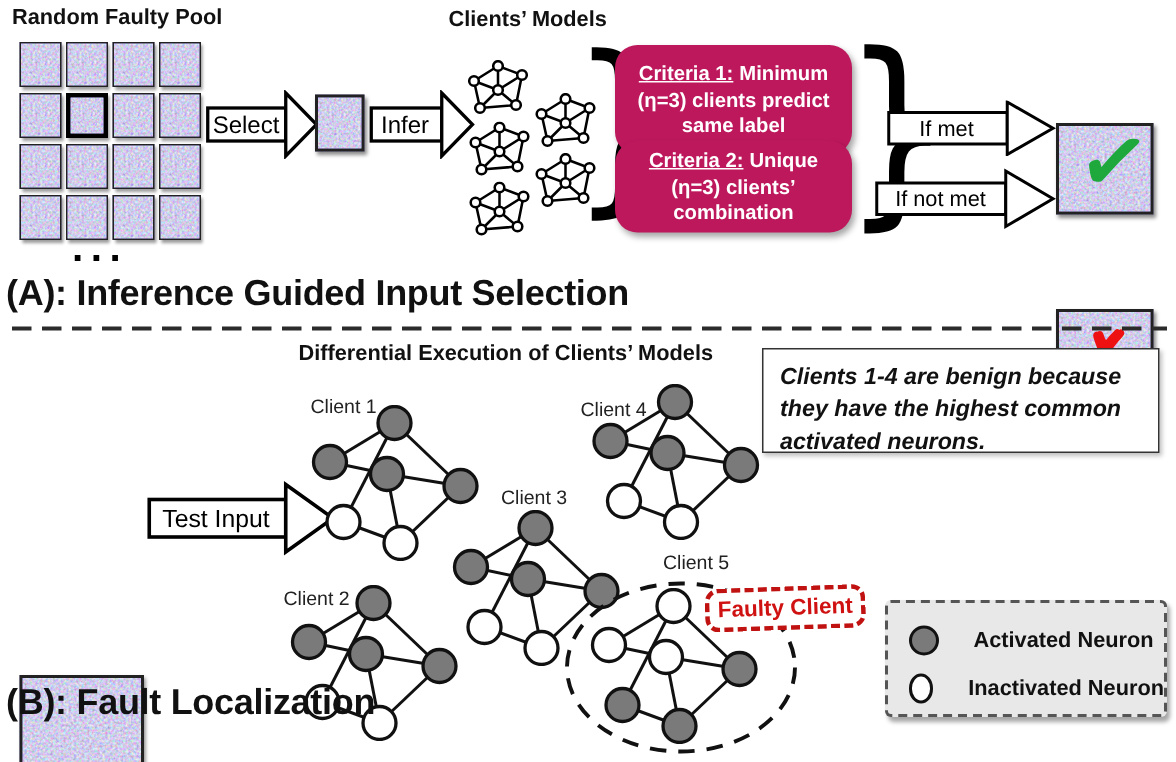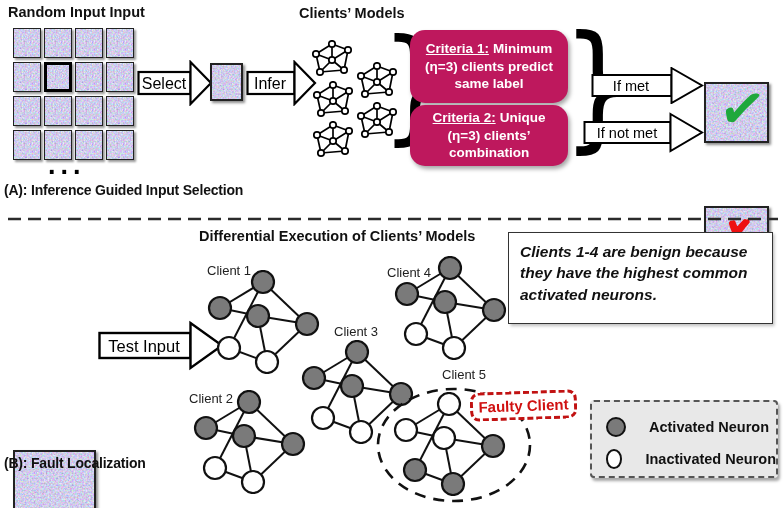--- a/index.html
+++ b/index.html
@@ -1,20 +1,20 @@
 <!DOCTYPE html>
 <html><head>
 <meta charset="utf-8">
 <style>
   html,body{margin:0;padding:0;background:#fff;}
   #fig{position:relative;width:784px;height:508px;background:#fff;overflow:hidden;
        font-family:"Liberation Sans",sans-serif;color:#111;}
   .abs{position:absolute;}
   .lbl{font-size:14.5px;font-weight:600;white-space:nowrap;}
-  .heading{font-size:14px;font-weight:600;white-space:nowrap;letter-spacing:-0.2px;}
+  .heading{font-size:24px;font-weight:600;white-space:nowrap;letter-spacing:-0.2px;}
   
   .nz{position:absolute;inset:0;width:100%;height:100%;display:block;}
   .tilewrap{position:relative;box-sizing:border-box;border:1.6px solid #222;
             box-shadow:1.5px 2px 2.5px rgba(0,0,0,.45);overflow:hidden;background:#9a93cf;}
   .tile{position:relative;box-sizing:border-box;width:28px;height:30px;border:1.6px solid #222;
         box-shadow:1.5px 2px 2px rgba(0,0,0,.4);overflow:hidden;background:#9a93cf;}
   .tile.hl{border:3px solid #000;}
   #pool-grid{display:grid;grid-template-columns:repeat(4,28px);grid-auto-rows:30px;
              column-gap:3px;row-gap:4px;}
   .ellipsis{font-size:27px;font-weight:700;letter-spacing:5px;color:#000;}
@@ -67,21 +67,21 @@
         <circle cx="21" cy="4" r="3.2"></circle>
           <circle cx="5" cy="14" r="3.2"></circle>
           <circle cx="37" cy="10" r="3.2"></circle>
         <circle cx="21" cy="20" r="3.2"></circle>
           <circle cx="9" cy="32" r="3.2"></circle>
           <circle cx="33" cy="30" r="3.2"></circle>
       </g>
     </defs>
   </svg>
 
-  <div class="abs lbl" style="left:8px;top:4px;">Random Input Input</div>
+  <div class="abs lbl" style="left:8px;top:4px;">Random Faulty Pool</div>
 
   <div id="pool-grid" class="abs" style="left:13px;top:28px;">
       <div class="tile">
         <svg class="nz" viewBox="0 0 28 30" preserveAspectRatio="none">
           <rect width="28" height="30" fill="#978fd0"></rect>
           <rect width="28" height="30" filter="url(#nf)"></rect>
         </svg>
       </div>
       <div class="tile">
         <svg class="nz" viewBox="0 0 28 30" preserveAspectRatio="none">
@@ -212,21 +212,21 @@
     </svg>
   <svg class="abs" style="left:312px;top:121px;" width="42" height="38" viewBox="0 0 42 38">
       <use href="#netglyph"></use>
     </svg>
 
   <span class="abs brace" style="left:381px;top:22px;font-size:108px;transform:scaleY(1.16);">}</span>
 
   <div class="abs criteria-box" style="left:410px;top:30px;width:158px;height:73px;">
     <span><span class="crit-title">Criteria 1:</span><span>Minimum (η=3) clients predict same label</span></span>
   </div>
-  <div class="abs criteria-box" style="left:410px;top:105px;width:158px;height:61px;">
+  <div class="abs criteria-box" style="left:410px;top:94px;width:158px;height:61px;">
     <span><span class="crit-title">Criteria 2:</span><span>Unique (η=3) clients’ combination</span></span>
   </div>
 
   <span class="abs brace" style="left:562px;top:18px;font-size:114px;transform:scaleY(1.2);">}</span>
 
   <svg class="abs arrow" style="left:591px;top:67px;" width="113" height="37" viewBox="0 0 113 37">
     <rect x="1.5" y="8" width="79" height="21" fill="#fff" stroke="#000" stroke-width="2"></rect>
     <polygon points="80.5,1 111,18.5 80.5,36" fill="#fff" stroke="#000" stroke-width="2"></polygon>
     <text x="40" y="23.5" text-anchor="middle" font-size="14.5" font-weight="500">If met</text>
   </svg>
@@ -252,21 +252,21 @@
   </div>
 
   <div class="abs heading" style="left:4px;top:182px;">(A): Inference Guided Input Selection</div>
 
   <svg class="abs" style="left:0;top:215px;" width="784" height="8">
     <line x1="8" y1="4" x2="778" y2="4" stroke="#2b2b2b" stroke-width="2.6" stroke-dasharray="13 7"></line>
   </svg>
 
   <div class="abs lbl" style="left:199px;top:228px;">Differential Execution of Clients’ Models</div>
 
-  <div class="abs note-box" style="left:508px;top:232px;width:265px;height:92px;">Clients 1-4 are benign because they have the highest common activated neurons.</div>
+  <div class="abs note-box" style="left:508px;top:232px;width:265px;height:70px;">Clients 1-4 are benign because they have the highest common activated neurons.</div>
 
   <div class="abs tilewrap" style="left:13px;top:290px;width:83px;height:96px;border-width:2px;">
     <svg class="nz" viewBox="0 0 83 96" preserveAspectRatio="none">
         <rect width="83" height="96" fill="#978fd0"></rect>
         <rect width="83" height="96" filter="url(#nf)"></rect>
       </svg>
   </div>
 
   <svg class="abs arrow" style="left:98px;top:320px;" width="126" height="51" viewBox="0 0 126 51">
     <rect x="1.5" y="13" width="91" height="25" fill="#fff" stroke="#000" stroke-width="2.4"></rect>

